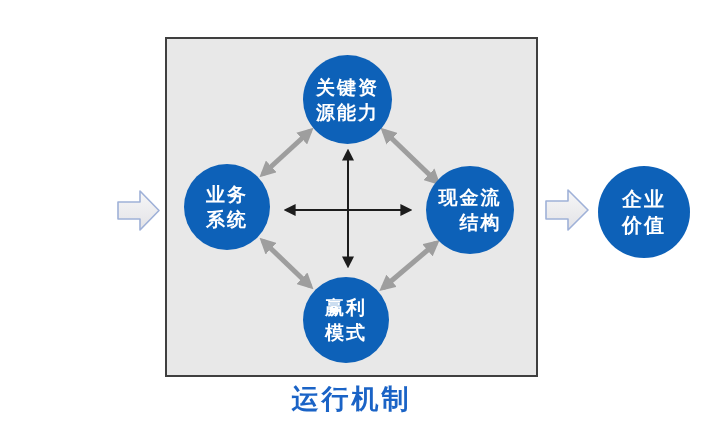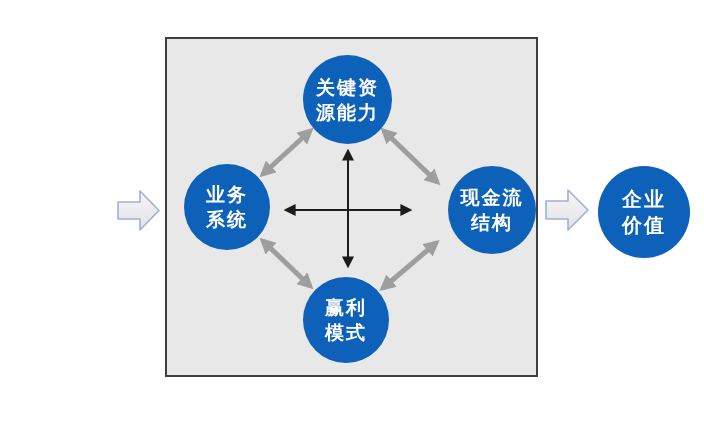--- a/index.html
+++ b/index.html
@@ -39,31 +39,31 @@
     pointer-events: none;
   }
   .node {
     position: absolute;
     border-radius: 50%;
     background: var(--node-blue);
     color: var(--node-text);
     display: flex;
     align-items: center;
     justify-content: center;
-    text-align: center;
+    text-align: right;
     font-weight: bold;
     white-space: pre-line;
     line-height: 1.3;
     letter-spacing: 2px;
     z-index: 2;
   }
   .node-positioning     { left: 20px;  top: 163px; width: 92px; height: 92px; font-size: 20px; letter-spacing: 4px; }
   .node-key-resources   { left: 303px; top: 55px;  width: 89px; height: 89px; font-size: 19px; }
   .node-business-system { left: 184px; top: 164px; width: 86px; height: 86px; font-size: 19px; }
-  .node-cash-flow       { left: 448px; top: 166px; width: 88px; height: 88px; font-size: 19px; }
+  .node-cash-flow       { left: 426px; top: 166px; width: 88px; height: 88px; font-size: 19px; }
   .node-profit-model    { left: 303px; top: 277px; width: 86px; height: 86px; font-size: 19px; }
   .node-enterprise-value{ left: 598px; top: 166px; width: 92px; height: 92px; font-size: 20px; }
   .diagram-title {
     position: absolute;
     left: 165px; top: 381px;
     width: 373px;
     text-align: center;
     color: var(--title-blue);
     font-size: 27px;
     font-weight: bold;
@@ -129,14 +129,15 @@
 
   <div class="node node-cash-flow">现金流
 结构</div>
 
   <div class="node node-enterprise-value">企业
 价值</div>
 
   <div class="node node-profit-model">赢利
 模式</div>
 
+  <div class="diagram-title">运行机制</div>
 
 </div>
 
 </body></html>

